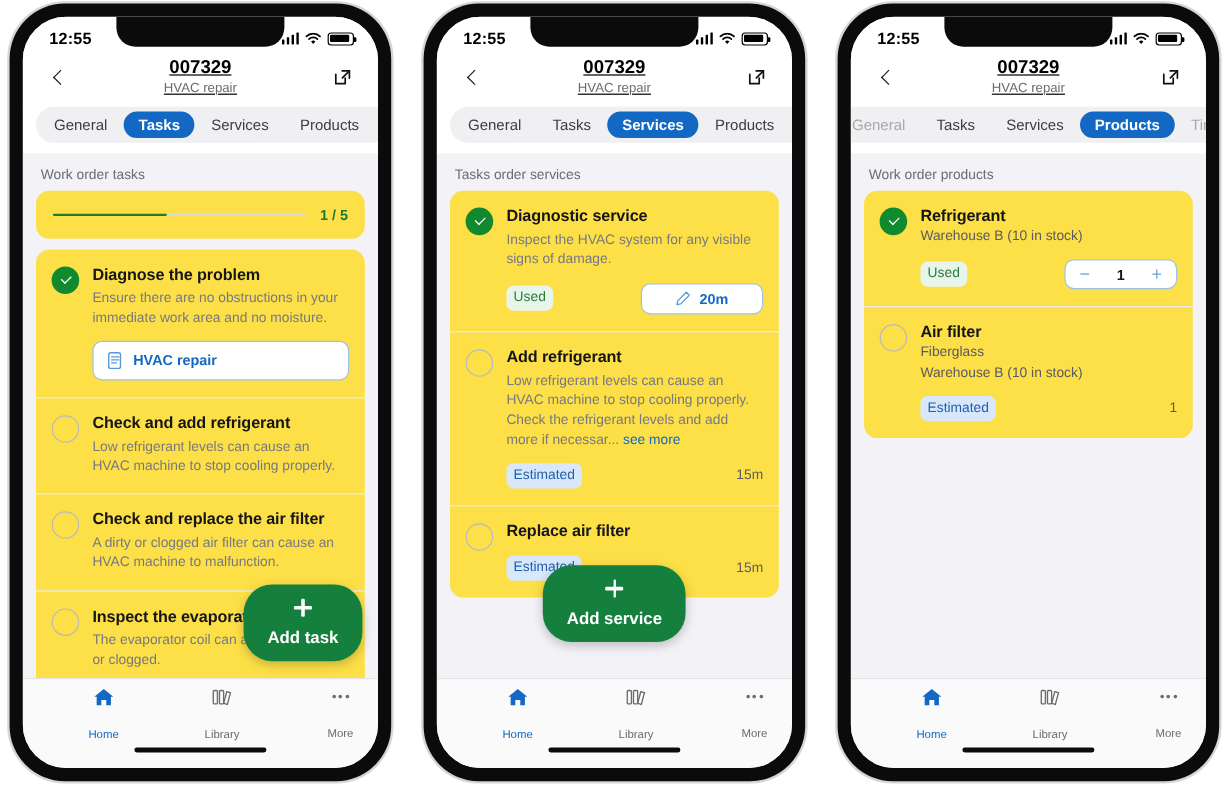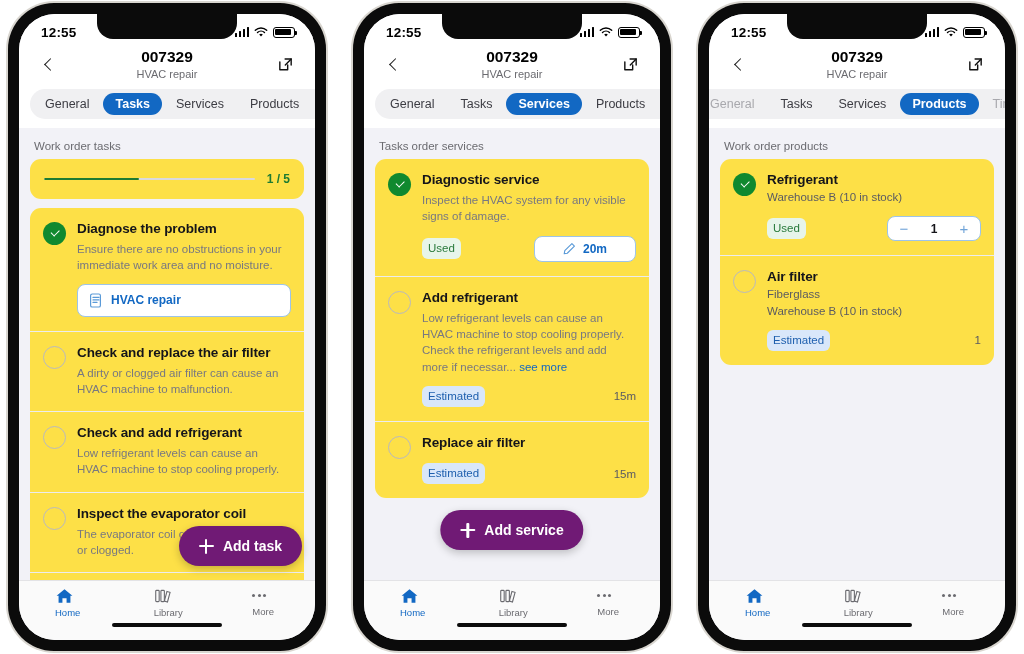--- a/index.html
+++ b/index.html
@@ -85,20 +85,21 @@
   .batt span{ display:block; height:100%; width:90%; background:#000; border-radius:1px; }
 
   
   .navbar {
     flex: 0 0 auto;
     background: #ffffff;
     display: flex;
     align-items: center;
     justify-content: flex-end;
     padding: 2px 17px 8px 17px;
+    text-decoration: underline;
   }
   .nav-title-wrap { text-align: center; flex: 1 1 auto; }
   .nav-title {
     font-size: 15.5px; font-weight: bold; color: #000; line-height: 1.15;
   }
   .nav-sub {
     font-size: 11px; color: #6b6b70; line-height: 1.3; margin-top: 1px;
   }
   .icon-btn {
     width: 26px; height: 26px; flex: 0 0 auto;
@@ -249,27 +250,28 @@
     width: 28px; text-align: center; font-size: 15px; color: #6fa3d8; line-height: 1;
   }
   .stepper .sval {
     flex: 1 1 auto; text-align: center; font-size: 12px; font-weight: bold; color: #15151a;
   }
 
   
   .fab {
     position: absolute;
     border-radius: 24px;
-    background: #701a75;
+    background: #15803d;
     color: #fff;
     display: flex; align-items: center; gap: 9px;
     padding: 12px 20px;
     font-size: 14px; font-weight: bold;
     box-shadow: 0 3px 9px rgba(0,0,0,.22);
     z-index: 10;
+    flex-direction: column;
   }
   .fab.right { right: 13px; bottom: 14px; }
   .fab.center { left: 50%; transform: translateX(-50%); bottom: 30px; }
   .plus {
     position: relative; width: 15px; height: 15px; flex: 0 0 auto;
   }
   .plus::before, .plus::after {
     content:""; position:absolute; background:#fff; border-radius:1px;
   }
   .plus::before { left:0; right:0; top:6.4px; height:2.2px; }
@@ -278,21 +280,21 @@
   
   .tabbar {
     flex: 0 0 auto;
     background: #fafafa;
     border-top: 1px solid #e3e3e6;
     display: flex;
     padding: 7px 0 2px 0;
   }
   .tabbar-item {
     flex: 1 1 0; display: flex; flex-direction: column;
-    gap: 3px; margin-left: 36px;
+    align-items: center; gap: 18px; margin-left: 36px;
   }
   .tabbar-label { font-size: 9.5px; color: #6b6b70; }
   .tabbar-item.active .tabbar-label { color: #1268c3; }
   .home-indicator {
     flex: 0 0 auto;
     background: #fafafa;
     height: 20px;
     display: flex; align-items: flex-start; justify-content: center;
     padding-top: 3px;
   }
@@ -382,30 +384,30 @@
                   <path d="M4 4.4h6M4 6.9h6M4 9.4h4" stroke="#5a9ad8" stroke-width="1.2" stroke-linecap="round"></path>
                 </svg>
                 <span class="label">HVAC repair</span>
               </div>
             </div>
           </div>
 
           <div class="row">
             <div class="bullet todo"></div>
             <div class="row-body">
+              <div class="row-title">Check and add refrigerant</div>
+              <div class="row-desc">Low refrigerant levels can cause an HVAC machine to stop cooling properly.</div>
+            </div>
+          </div>
+
+          <div class="row">
+            <div class="bullet todo"></div>
+            <div class="row-body">
               <div class="row-title">Check and replace the air filter</div>
               <div class="row-desc">A dirty or clogged air filter can cause an HVAC machine to malfunction.</div>
-            </div>
-          </div>
-
-          <div class="row">
-            <div class="bullet todo"></div>
-            <div class="row-body">
-              <div class="row-title">Check and add refrigerant</div>
-              <div class="row-desc">Low refrigerant levels can cause an HVAC machine to stop cooling properly.</div>
             </div>
           </div>
 
           <div class="row">
             <div class="bullet todo"></div>
             <div class="row-body">
               <div class="row-title">Inspect the evaporator coil</div>
               <div class="row-desc">The evaporator coil can also become dirty or clogged.</div>
             </div>
           </div>

